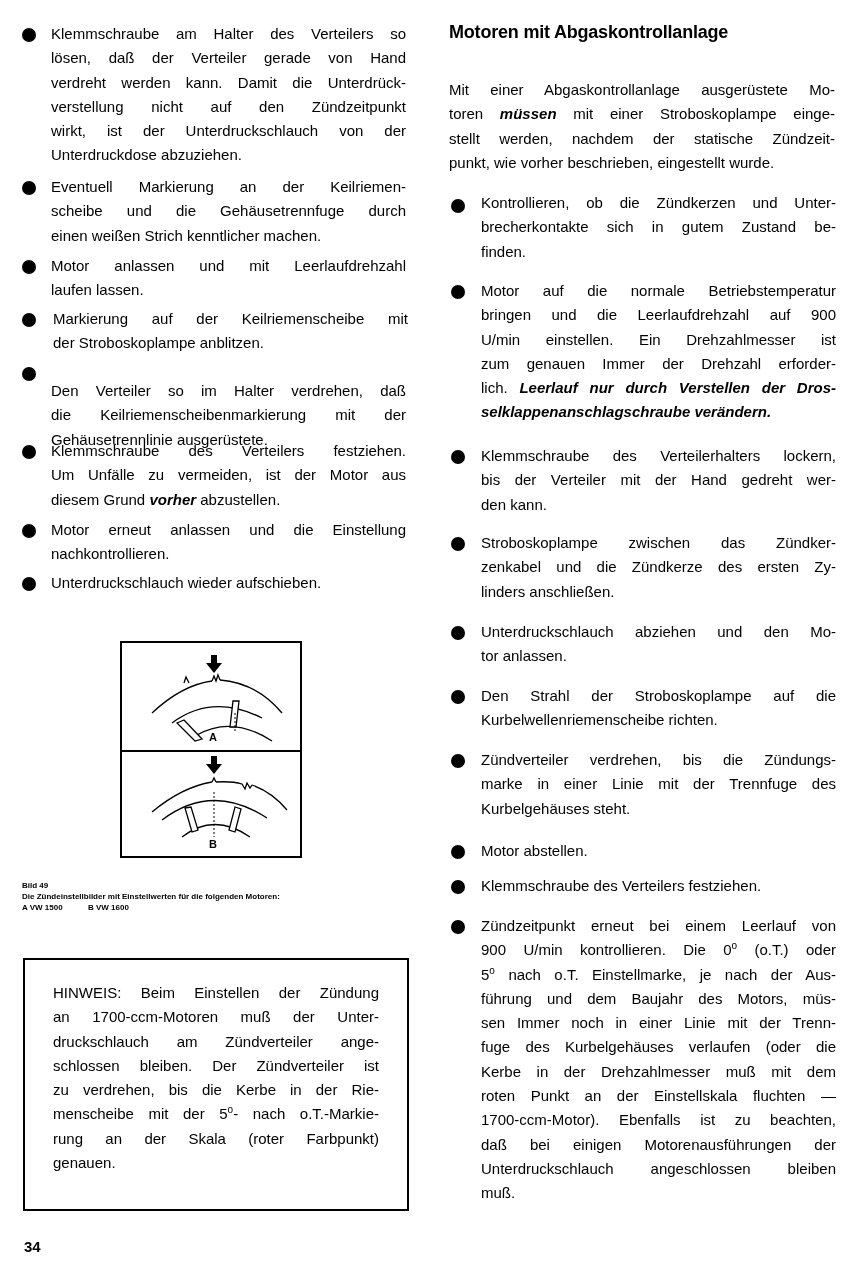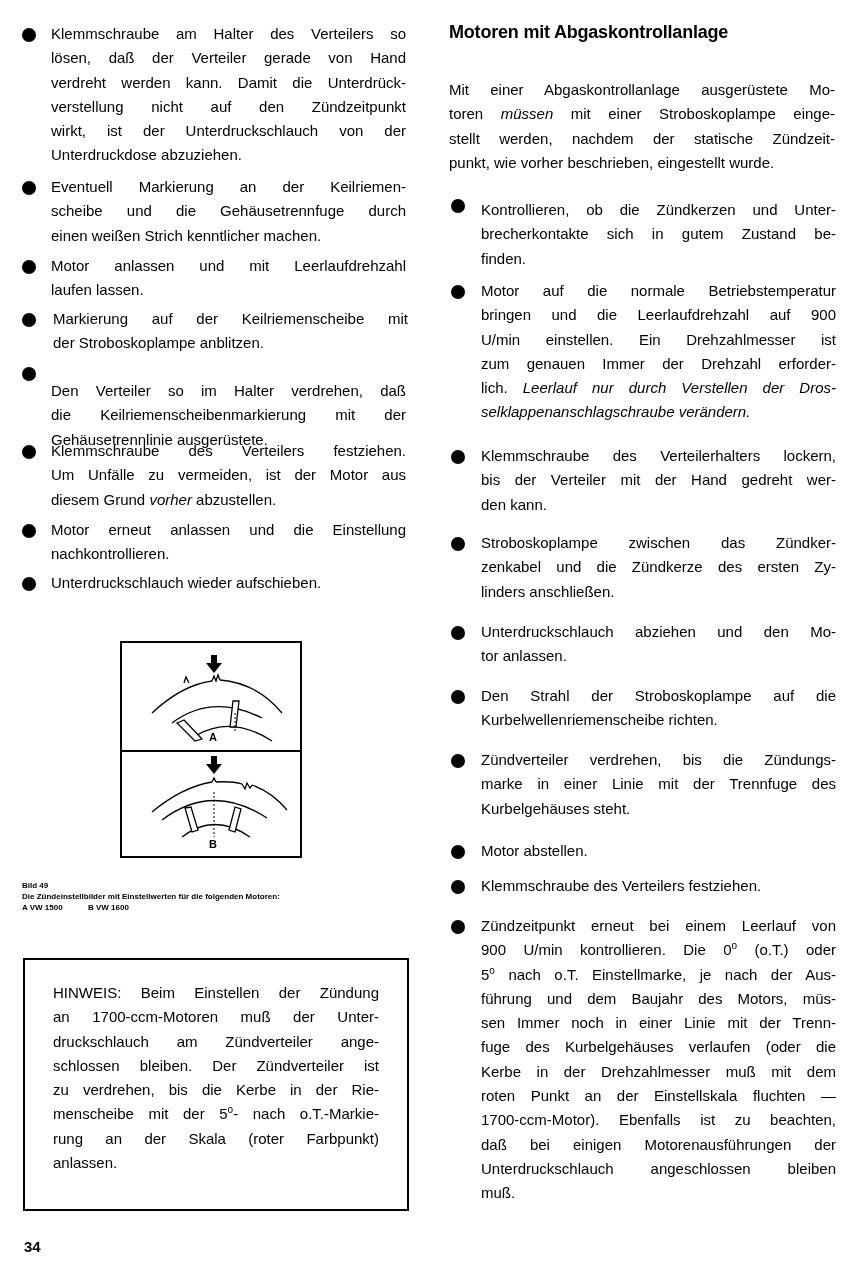--- a/index.html
+++ b/index.html
@@ -3,21 +3,21 @@
 <meta charset="utf-8">
 <style>
   html, body { margin: 0; padding: 0; background: #ffffff; }
   body { width: 867px; height: 1280px; position: relative; overflow: hidden;
          font-family: "Liberation Sans", sans-serif; color: #000; }
   .col { position: absolute; }
   .bullet { position: absolute; width: 14px; height: 14px; border-radius: 50%; background: #000; }
   .line { display: block; font-size: 15px; height: 24.3px; line-height: 24.3px; white-space: nowrap; text-align: justify; text-align-last: justify; }
   .line.last { text-align-last: left; }
   .txt { position: absolute; }
-  em { font-style: italic; }
+  em { font-style: italic; font-weight: bold; }
   .heading { position: absolute; left: 449px; top: 22px; font-size: 18px; font-weight: bold; letter-spacing: -0.2px; }
   .figure { position: absolute; left: 120px; top: 641px; width: 182px; height: 217px; border: 2px solid #000; box-sizing: border-box; }
   .fig-panel { position: absolute; left: 0; width: 178px; }
   .fig-divider { position: absolute; left: 0; top: 107px; width: 178px; height: 2px; background: #000; }
   .caption { position: absolute; left: 22px; font-size: 8px; font-weight: bold; line-height: 11px; white-space: nowrap; }
   .note-box { position: absolute; left: 23px; top: 958px; width: 386px; height: 253px; border: 2px solid #000; box-sizing: border-box; }
   .note-box .line { font-size: 15px; }
   .page-number { position: absolute; left: 24px; top: 1238px; font-size: 15px; font-weight: bold; }
   sup { font-size: 10px; vertical-align: 6px; line-height: 0; }
 </style>
@@ -143,38 +143,38 @@
 
 <div class="note-box">
   <div class="txt" style="left:28px;top:21px;width:326px;">
     <span class="line">HINWEIS: Beim Einstellen der Zündung</span>
     <span class="line">an  1700-ccm-Motoren  muß  der  Unter-</span>
     <span class="line">druckschlauch  am  Zündverteiler  ange-</span>
     <span class="line">schlossen  bleiben. Der Zündverteiler  ist</span>
     <span class="line">zu  verdrehen,  bis  die  Kerbe  in  der  Rie-</span>
     <span class="line"><span>menscheibe mit der 5</span><sup>o</sup><span>- nach o.T.-Markie-</span></span>
     <span class="line">rung   an   der   Skala   (roter  Farbpunkt)</span>
-    <span class="line last">anlassen.</span>
+    <span class="line last">genauen.</span>
   </div>
 </div>
 
 <div class="heading">Motoren mit Abgaskontrollanlage</div>
 
 <div class="txt" style="left:449px;top:78px;width:386px;">
   <span class="line">Mit  einer  Abgaskontrollanlage  ausgerüstete  Mo-</span>
   <span class="line"><span>toren </span><em>müssen</em><span> mit einer Stroboskoplampe einge-</span></span>
   <span class="line">stellt  werden,  nachdem  der  statische  Zündzeit-</span>
   <span class="line last">punkt, wie vorher beschrieben, eingestellt wurde.</span>
 </div>
 
 <div class="col" style="left:0;top:0;">
 
   <div>
     <span class="bullet" style="left:451px;top:199px;"></span>
-    <div class="txt" style="left:481px;top:198px;width:355px;">
+    <div class="txt" style="left:481px;top:191px;width:355px;">
       <span class="line">Kontrollieren, ob die Zündkerzen und Unter-</span>
       <span class="line">brecherkontakte  sich  in  gutem  Zustand  be-</span>
       <span class="line last">finden.</span>
     </div>
   </div>
 
   <div>
     <span class="bullet" style="left:451px;top:285px;"></span>
     <div class="txt" style="left:481px;top:279px;width:355px;">
       <span class="line">Motor  auf  die  normale  Betriebstemperatur</span>

